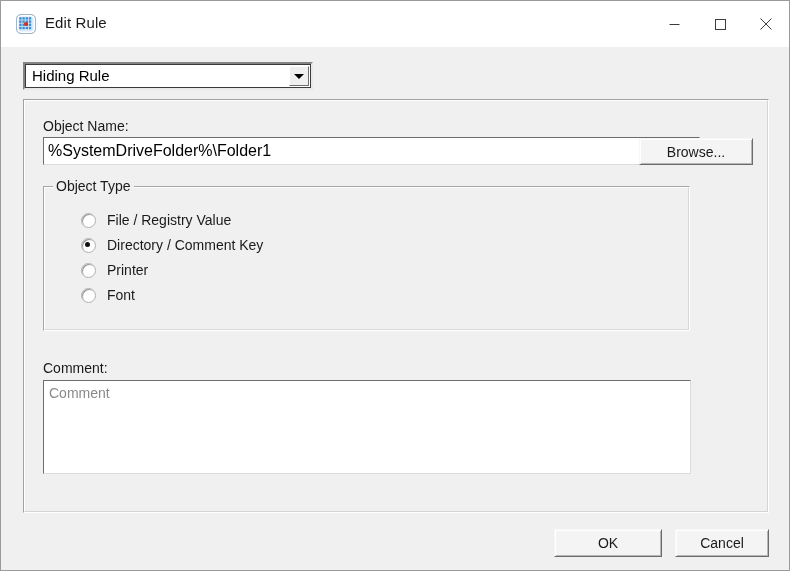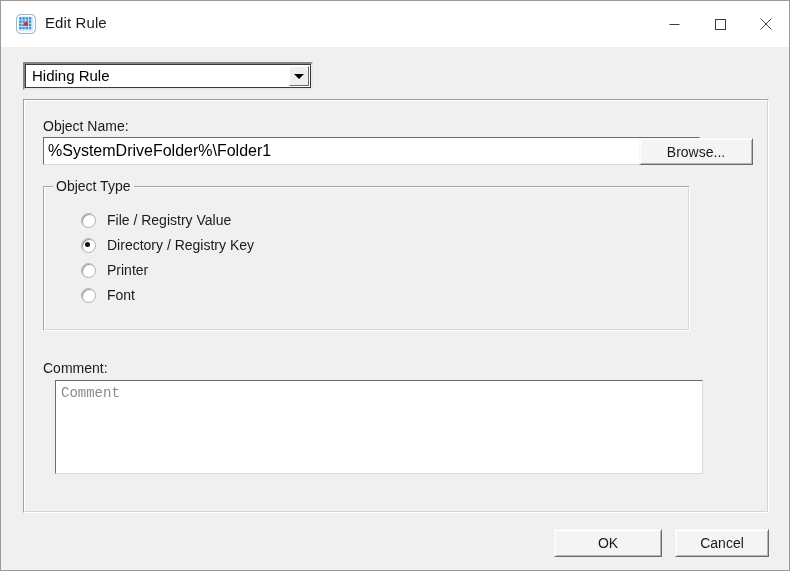--- a/index.html
+++ b/index.html
@@ -225,28 +225,27 @@
     color: #1a1a1a;
   }
 
   
   .textarea {
     position: absolute;
     box-sizing: border-box;
     background: #ffffff;
     border: 1px solid;
     border-color: #6d6d6d #dcdcdc #dcdcdc #6d6d6d;
-    font-family: Liberation Mono, monospace;
+    font-family: Liberation Sans, sans-serif;
     font-size: 14px;
     color: #000000;
     padding: 4px 5px;
     resize: none;
     outline: none;
     overflow: hidden;
-    margin-left: 12px;
   }
   .textarea::placeholder { color: #8a8a8a; opacity: 1; }
 </style>
 </head>
 <body>
 
 <div class="window">
 
   <div class="titlebar">
 
@@ -323,21 +322,21 @@
         <div class="groupbox-inner"></div>
         <span class="groupbox-title">Object Type</span>
 
         <div class="radio-row" style="left:37px; top:25px;">
           <span class="radio-mark"></span>
           <span class="radio-label">File / Registry Value</span>
         </div>
 
         <div class="radio-row checked" style="left:37px; top:50px;">
           <span class="radio-mark"></span>
-          <span class="radio-label">Directory / Registry Key</span>
+          <span class="radio-label">Directory / Comment Key</span>
         </div>
 
         <div class="radio-row" style="left:37px; top:75px;">
           <span class="radio-mark"></span>
           <span class="radio-label">Printer</span>
         </div>
 
         <div class="radio-row" style="left:37px; top:100px;">
           <span class="radio-mark"></span>
           <span class="radio-label">Font</span>

